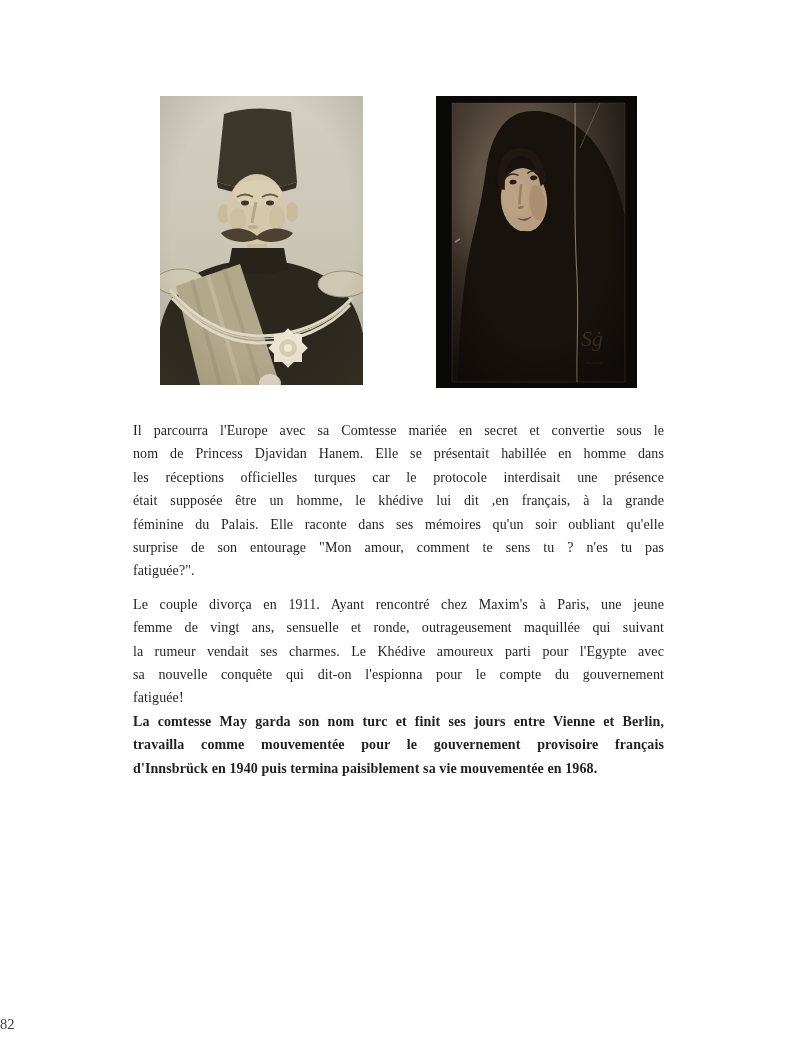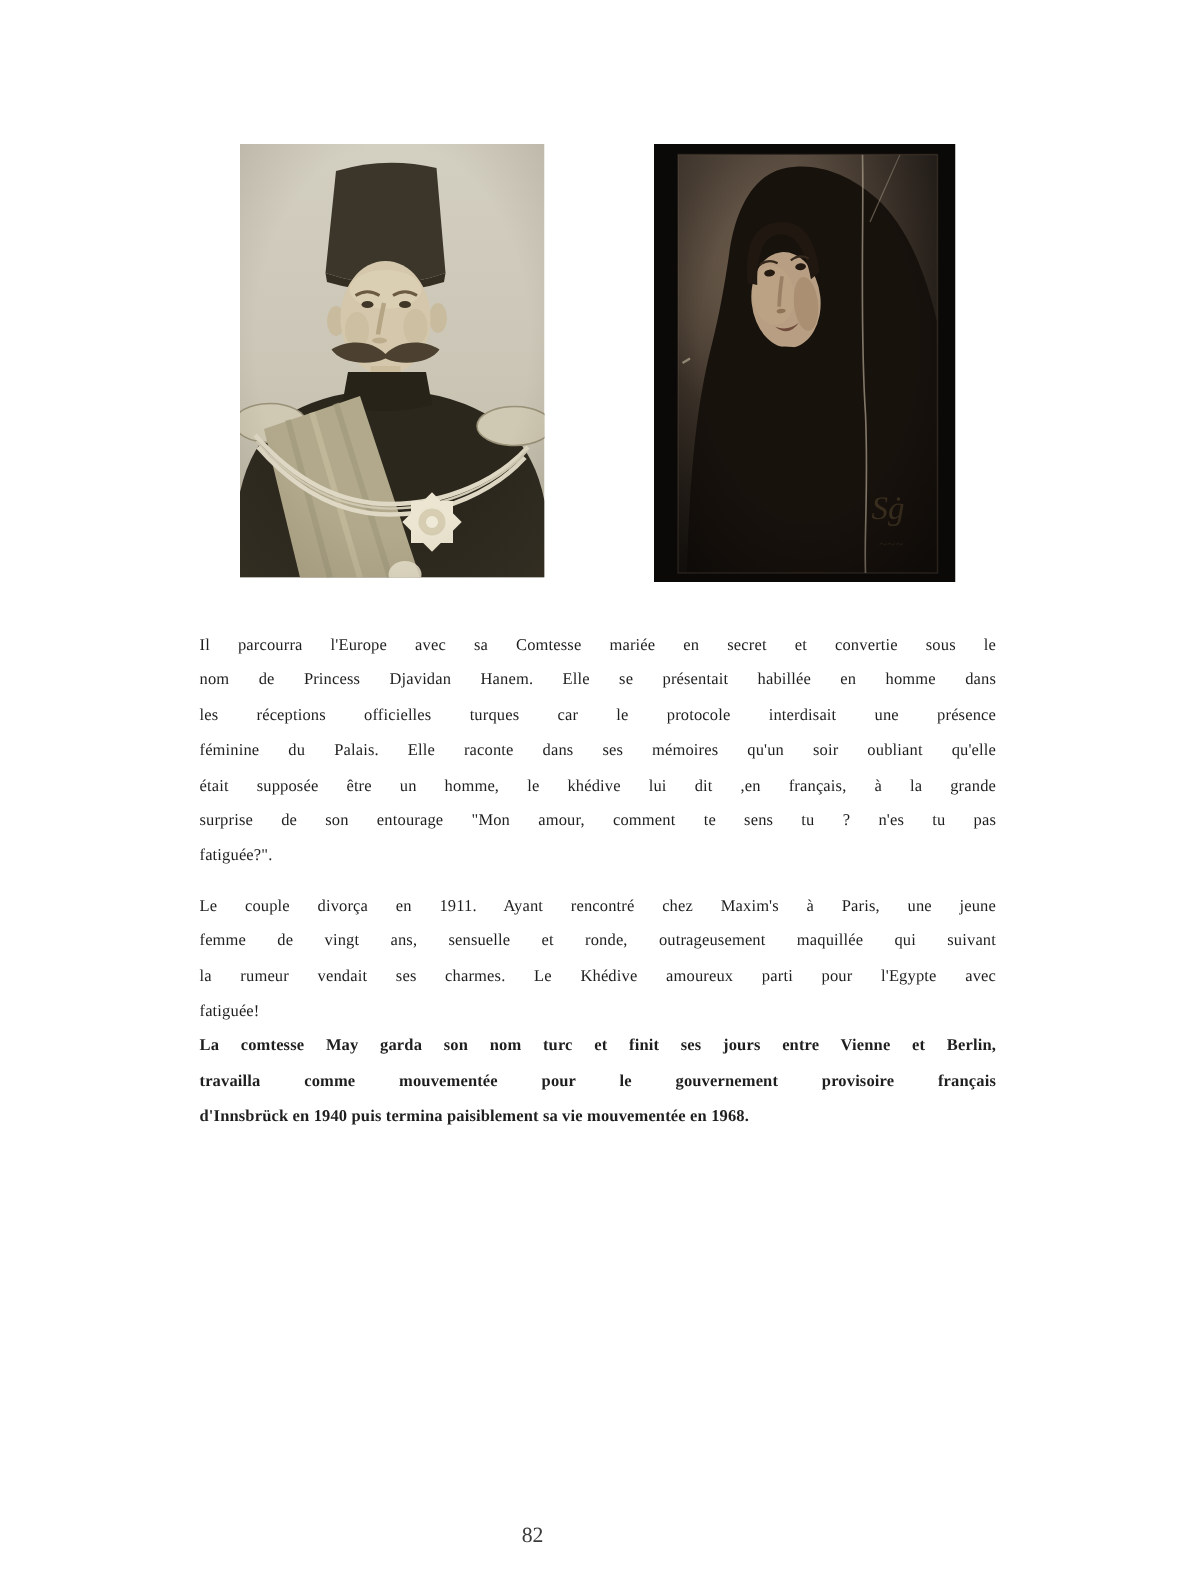--- a/index.html
+++ b/index.html
@@ -12,38 +12,37 @@
     overflow:hidden;
   }
   .figure{position:absolute;}
   #figure-left{left:160px;top:96px;width:203px;height:289px;}
   #figure-right{left:436px;top:96px;width:201px;height:292px;}
   .figure svg{display:block;width:100%;height:100%;}
 
   #text-block{
     position:absolute;
     left:133px;top:419px;width:531px;
-    font-size:11px;
+    font-size:14px;
     line-height:23.4px;
     letter-spacing:0.1px;
   }
   .para{margin:0 0 10px 0;}
   .para:last-child{margin-bottom:0;font-weight:bold;}
   .line{
     text-align:justify;
     text-align-last:justify;
     text-justify:inter-word;
     white-space:normal;
   }
   .line.end{text-align-last:left;}
 
   #page-number{
     position:absolute;
     left:0;top:1016px;width:710px;
-    text-align:center;
     font-size:14.5px;
     color:#3c3c3c;
   }
 </style>
 </head>
 <body>
 
 <div class="figure" id="figure-left">
   <svg viewBox="0 0 203 289" preserveAspectRatio="none">
     <defs>
@@ -177,29 +176,30 @@
     </g>
     <rect x="16" y="7" width="173" height="279" fill="none" stroke="rgba(120,100,80,0.25)" stroke-width="1"></rect>
   </svg>
 </div>
 
 <div id="text-block">
   <div class="para">
     <div class="line">Il parcourra l'Europe avec sa Comtesse mariée en secret et convertie sous le</div>
     <div class="line">nom de Princess Djavidan Hanem.  Elle se présentait habillée en homme dans</div>
     <div class="line">les réceptions officielles turques car le protocole interdisait une présence</div>
+    <div class="line">était supposée être un homme, le khédive lui dit ,en français, à la grande</div>
     <div class="line">féminine du Palais. Elle raconte dans ses mémoires qu'un soir oubliant qu'elle</div>
-    <div class="line">était supposée être un homme, le khédive lui dit ,en français, à la grande</div>
     <div class="line">surprise de son entourage "Mon amour, comment te sens tu ? n'es tu pas</div>
     <div class="line end">fatiguée?".</div>
   </div>
   <div class="para">
     <div class="line">Le couple divorça en 1911. Ayant rencontré chez Maxim's à Paris, une jeune</div>
     <div class="line">femme de vingt ans, sensuelle et ronde, outrageusement maquillée qui suivant</div>
     <div class="line">la rumeur vendait ses charmes. Le Khédive amoureux parti pour l'Egypte avec</div>
+    <div class="line">sa nouvelle conquête qui dit-on l'espionna pour le compte du gouvernement</div>
     <div class="line end">fatiguée!</div>
   </div>
   <div class="para" style="margin-top:-10px;">
     <div class="line">La comtesse May garda son nom turc et finit ses jours entre Vienne et Berlin,</div>
     <div class="line">travailla comme mouvementée pour le gouvernement provisoire français</div>
     <div class="line end">d'Innsbrück en 1940 puis termina paisiblement sa vie mouvementée en 1968.</div>
   </div>
 </div>
 
 <div id="page-number">82</div>

